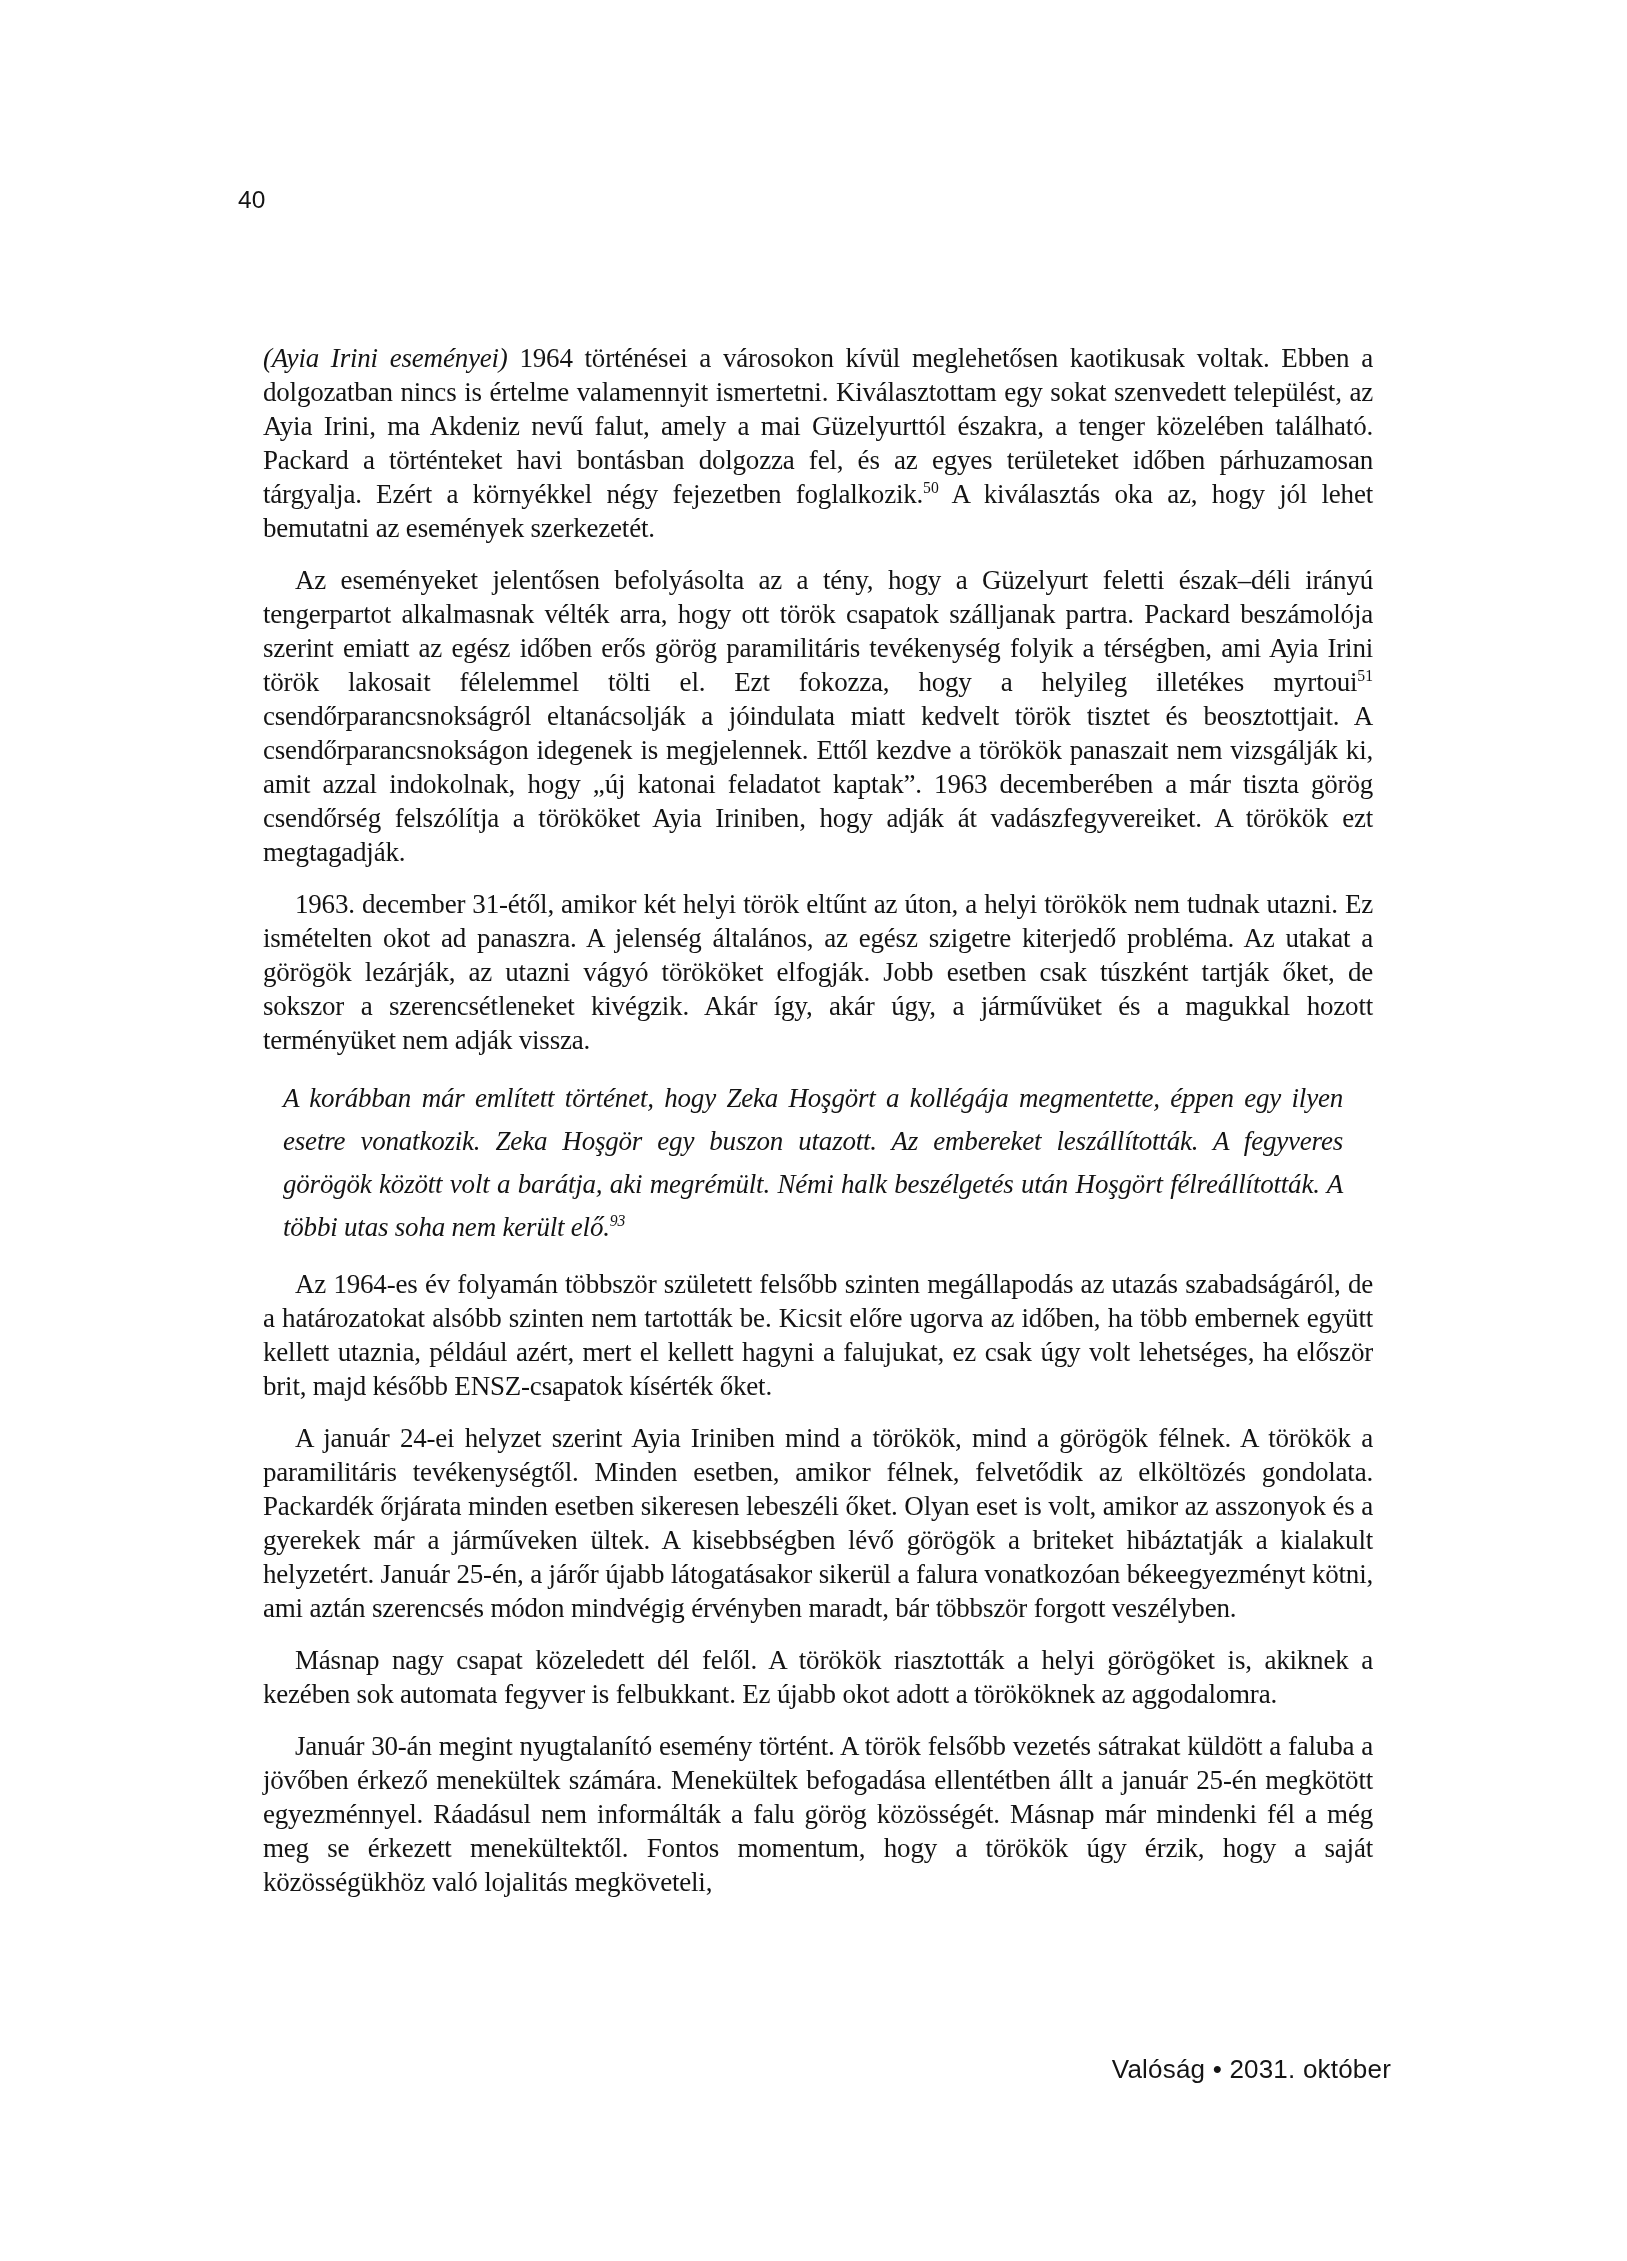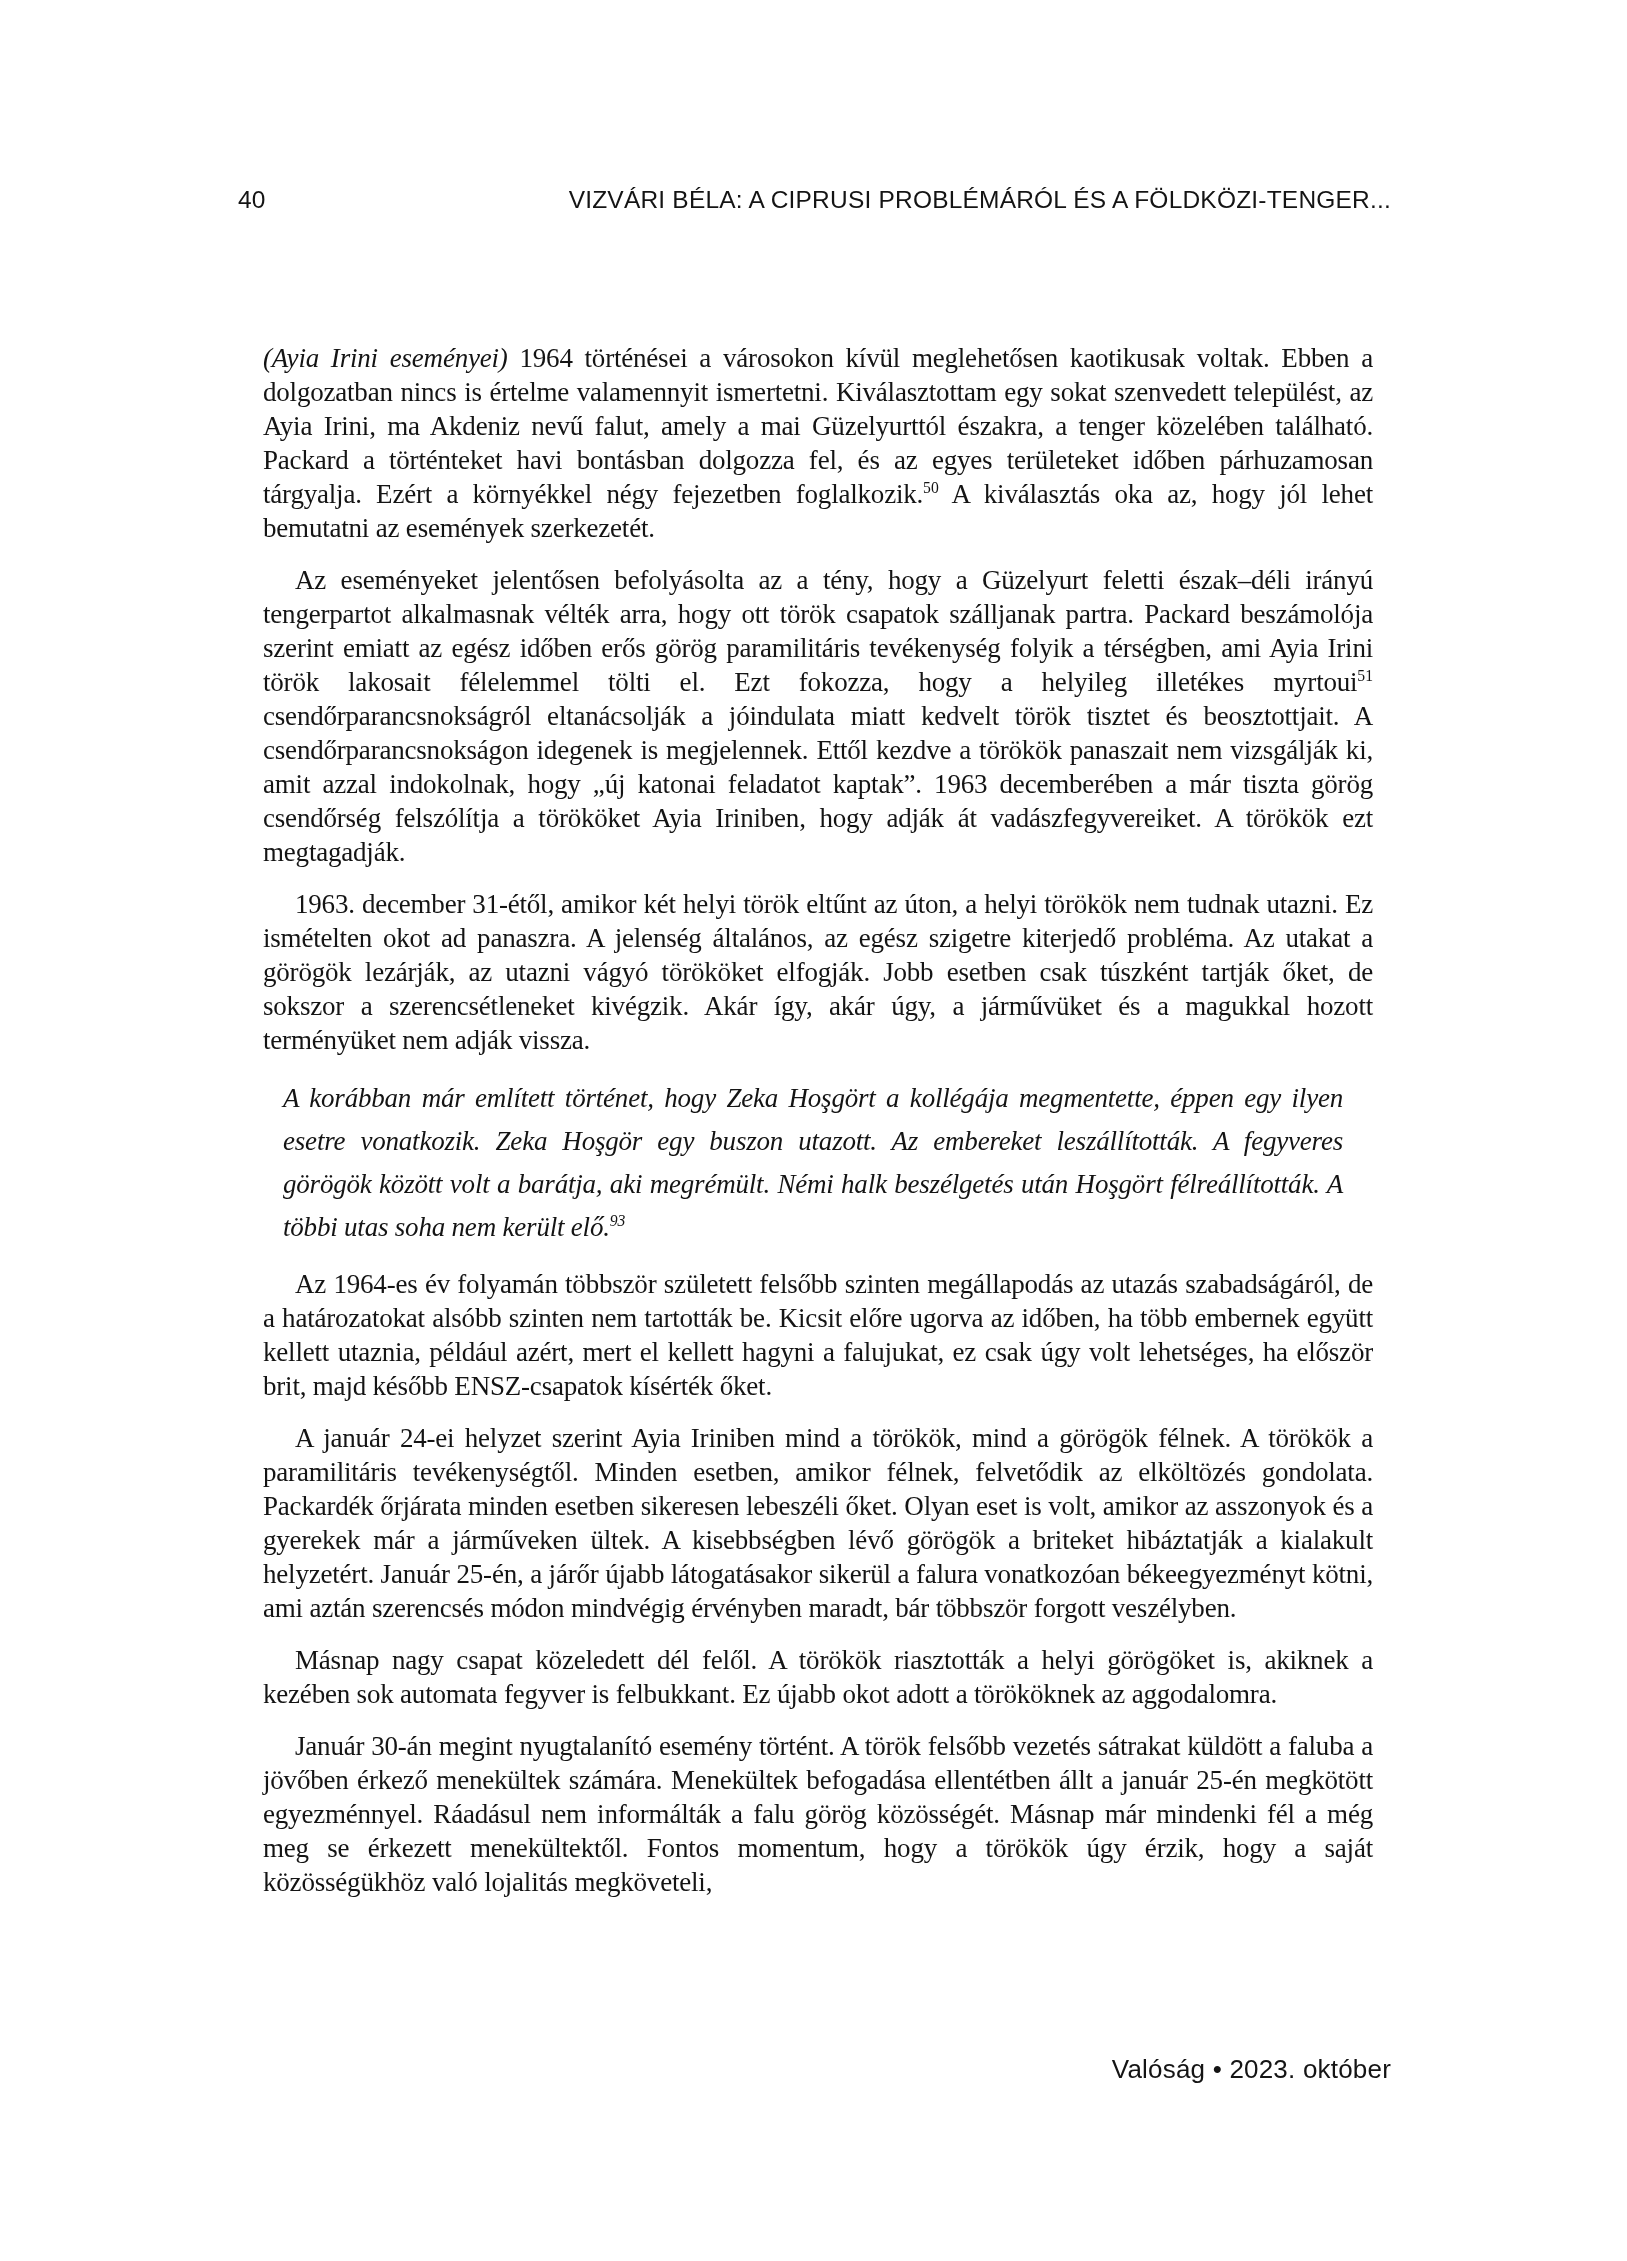--- a/index.html
+++ b/index.html
@@ -61,30 +61,29 @@
     font-size: 26px;
     letter-spacing: 0.2px;
     white-space: nowrap;
   }
 </style>
 </head>
 <body>
 
 <header class="page-header">
   <span>40</span>
-  <span>VIZVÁRI BÉLA: A CIPRUSI PROBLÉMÁRÓL ÉS A FÖLDKÖZI-TENGER...</span>
 </header>
 
 <main class="article">
     <p class=""><span class="it">(Ayia Irini eseményei)</span><span> 1964 történései a városokon kívül meglehetősen kaotikusak voltak. Ebben a dolgozatban nincs is értelme valamennyit ismertetni. Kiválasztottam egy sokat szenvedett települést, az Ayia Irini, ma Akdeniz nevű falut, amely a mai Güzelyurttól északra, a tenger közelében található. Packard a történteket havi bontásban dolgozza fel, és az egyes területeket időben párhuzamosan tárgyalja. Ezért a környékkel négy fejezetben foglalkozik.</span><sup>50</sup><span> A kiválasztás oka az, hogy jól lehet bemutatni az események szerkezetét.</span></p>
     <p class=" indent"><span>Az eseményeket jelentősen befolyásolta az a tény, hogy a Güzelyurt feletti észak–déli irányú tengerpartot alkalmasnak vélték arra, hogy ott török csapatok szálljanak partra. Packard beszámolója szerint emiatt az egész időben erős görög paramilitáris tevékenység folyik a térségben, ami Ayia Irini török lakosait félelemmel tölti el. Ezt fokozza, hogy a helyileg illetékes myrtoui</span><sup>51</sup><span> csendőrparancsnokságról eltanácsolják a jóindulata miatt kedvelt török tisztet és beosztottjait. A csendőrparancsnokságon idegenek is megjelennek. Ettől kezdve a törökök panaszait nem vizsgálják ki, amit azzal indokolnak, hogy „új katonai feladatot kaptak”. 1963 decemberében a már tiszta görög csendőrség felszólítja a törököket Ayia Iriniben, hogy adják át vadászfegyvereiket. A törökök ezt megtagadják.</span></p>
     <p class=" indent"><span>1963. december 31-étől, amikor két helyi török eltűnt az úton, a helyi törökök nem tudnak utazni. Ez ismételten okot ad panaszra. A jelenség általános, az egész szigetre kiterjedő probléma. Az utakat a görögök lezárják, az utazni vágyó törököket elfogják. Jobb esetben csak túszként tartják őket, de sokszor a szerencsétleneket kivégzik. Akár így, akár úgy, a járművüket és a magukkal hozott terményüket nem adják vissza.</span></p>
     <p class="quote"><span>A korábban már említett történet, hogy Zeka Hoşgört a kollégája megmentette, éppen egy ilyen esetre vonatkozik. Zeka Hoşgör egy buszon utazott. Az embereket leszállították. A fegyveres görögök között volt a barátja, aki megrémült. Némi halk beszélgetés után Hoşgört félreállították. A többi utas soha nem került elő.</span><sup>93</sup></p>
     <p class=" indent"><span>Az 1964-es év folyamán többször született felsőbb szinten megállapodás az utazás szabadságáról, de a határozatokat alsóbb szinten nem tartották be. Kicsit előre ugorva az időben, ha több embernek együtt kellett utaznia, például azért, mert el kellett hagyni a falujukat, ez csak úgy volt lehetséges, ha először brit, majd később ENSZ-csapatok kísérték őket.</span></p>
     <p class=" indent"><span>A január 24-ei helyzet szerint Ayia Iriniben mind a törökök, mind a görögök félnek. A törökök a paramilitáris tevékenységtől. Minden esetben, amikor félnek, felvetődik az elköltözés gondolata. Packardék őrjárata minden esetben sikeresen lebeszéli őket. Olyan eset is volt, amikor az asszonyok és a gyerekek már a járműveken ültek. A kisebbségben lévő görögök a briteket hibáztatják a kialakult helyzetért. Január 25-én, a járőr újabb látogatásakor sikerül a falura vonatkozóan békeegyezményt kötni, ami aztán szerencsés módon mindvégig érvényben maradt, bár többször forgott veszélyben.</span></p>
     <p class=" indent"><span>Másnap nagy csapat közeledett dél felől. A törökök riasztották a helyi görögöket is, akiknek a kezében sok automata fegyver is felbukkant. Ez újabb okot adott a törököknek az aggodalomra.</span></p>
     <p class=" indent"><span>Január 30-án megint nyugtalanító esemény történt. A török felsőbb vezetés sátrakat küldött a faluba a jövőben érkező menekültek számára. Menekültek befogadása ellentétben állt a január 25-én megkötött egyezménnyel. Ráadásul nem informálták a falu görög közösségét. Másnap már mindenki fél a még meg se érkezett menekültektől. Fontos momentum, hogy a törökök úgy érzik, hogy a saját közösségükhöz való lojalitás megköveteli,</span></p>
   </main>
 
 <footer class="page-footer">
-  <span>Valóság • 2023. október</span>
+  <span>Valóság • 2031. október</span>
 </footer>
 
 
 </body></html>

